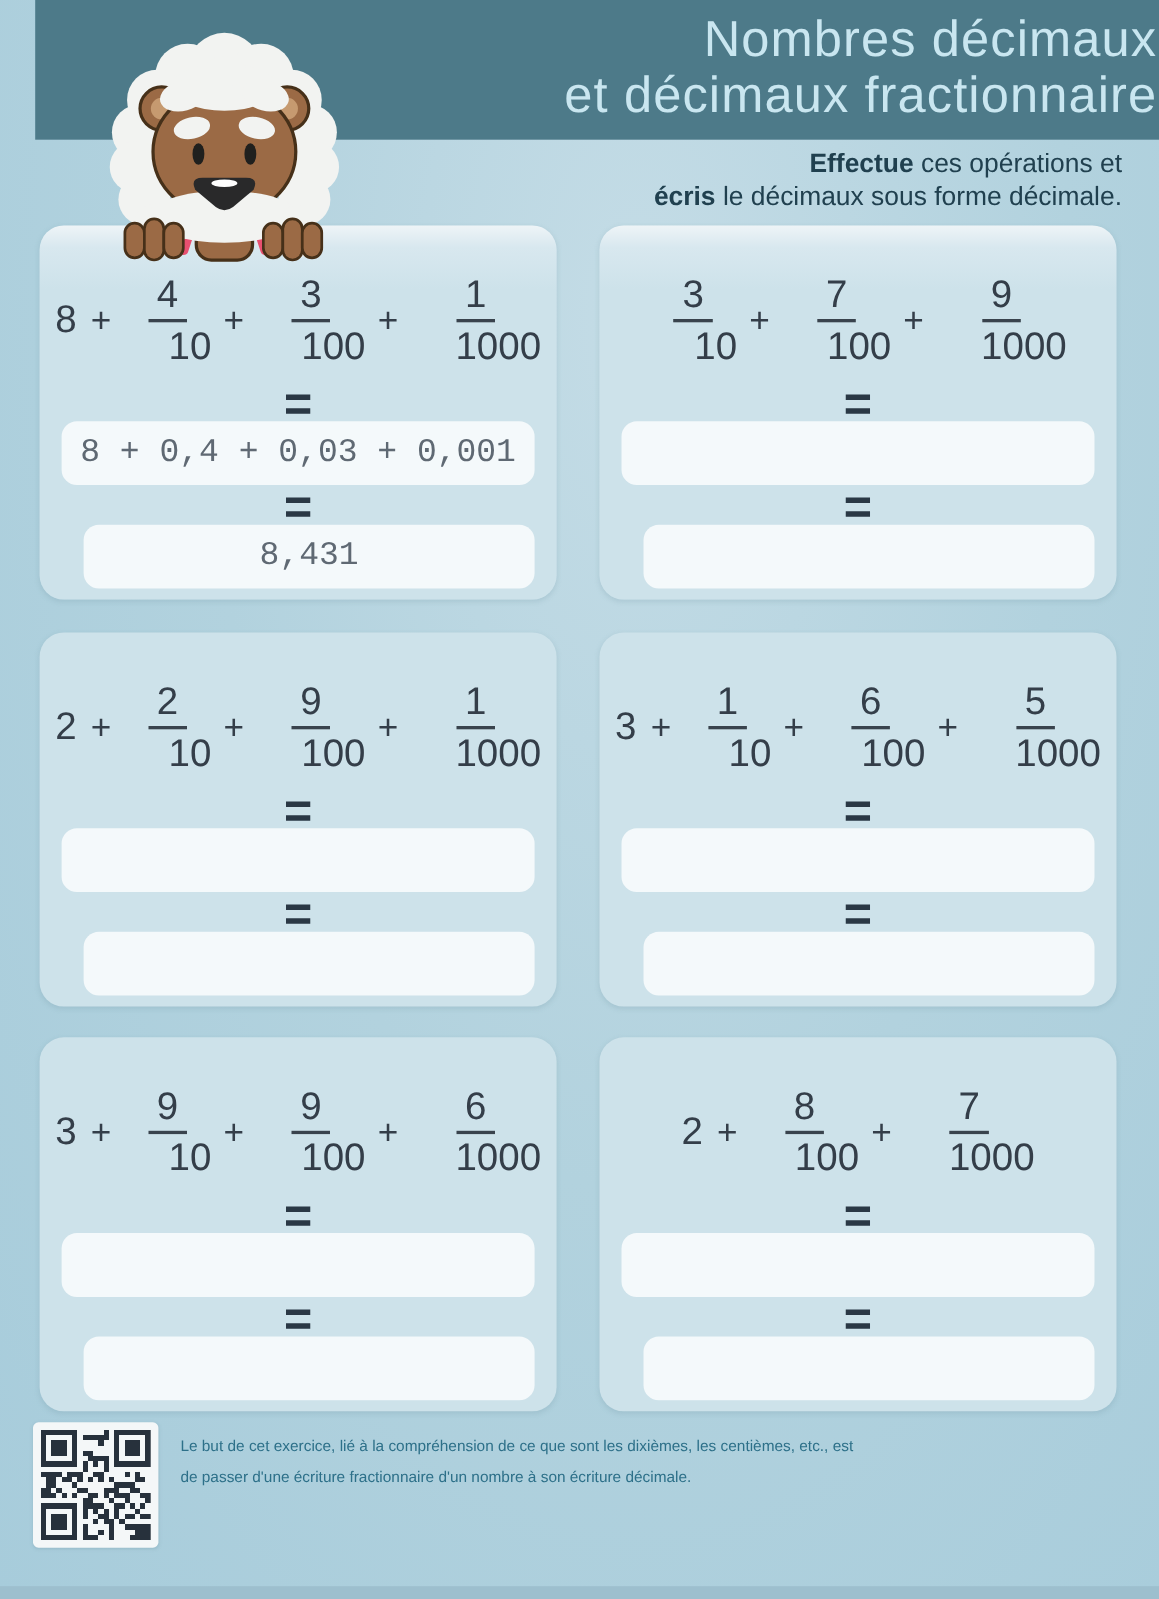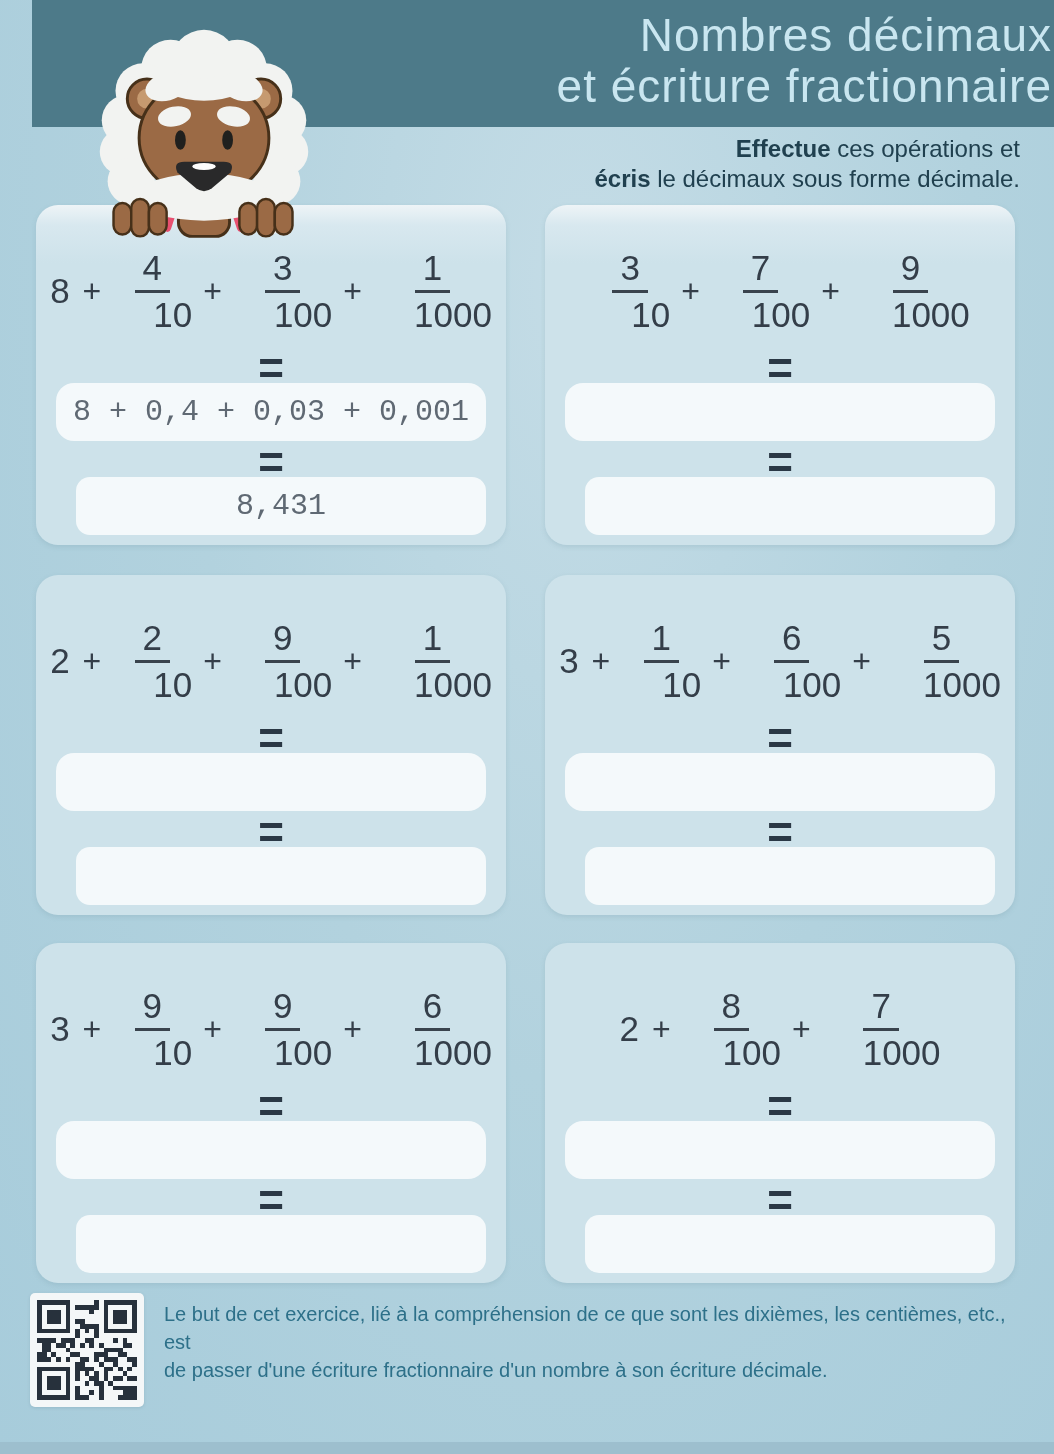--- a/index.html
+++ b/index.html
@@ -24,42 +24,42 @@
   .plus{margin:0 11px;font-size:32px;}
   .frac{display:inline-flex;flex-direction:column;align-items:center;line-height:1.08;}
   .num{padding:0 8px 3px 8px;border-bottom:3px solid #39434d;}
   .den{padding-top:3px;margin-left:41px;}
   .eq{position:absolute;left:0;right:0;text-align:center;font-size:44px;font-weight:900;
       color:#2a3845;transform:scaleY(1.05);}
   .eq1{top:138px;}
   .eq2{top:232px;}
   .slot{position:absolute;left:20px;right:20px;height:58px;border-radius:14px;
         background:rgba(255,255,255,.78);display:flex;align-items:center;justify-content:center;}
-  .slot1{top:178px;border-radius:18px;}
+  .slot1{top:178px;}
   .slot2{top:272px;margin-left:20px;}
   .hand{font-family:"Liberation Mono","DejaVu Sans Mono",monospace;font-size:30px;
         color:#5f6973;white-space:nowrap;}
   
   .mascot{position:absolute;left:86px;top:22px;width:236px;height:236px;z-index:6;}
   
   .qr-wrap{position:absolute;left:30px;top:1293px;width:100px;height:100px;background:#f4f7f8;
            border-radius:5px;padding:7px;box-shadow:0 1px 3px rgba(110,145,160,.3);}
-  .footnote{position:absolute;left:164px;top:1300px;width:870px;font-size:20px;line-height:28px;
+  .footnote{position:absolute;left:164px;top:1300px;width:870px;font-size:14px;line-height:28px;
             color:var(--footer,#2d7089);}
   .bottom-edge{position:absolute;left:0;top:1442px;width:1054px;height:12px;background:#9dbfce;}
 </style>
 </head>
 <body>
 
 <div class="page">
 
   <div class="header">
     <div class="title">
       <div>Nombres décimaux</div>
-      <div>et écriture fractionnaire</div>
+      <div>et décimaux fractionnaire</div>
     </div>
   </div>
 
   <div class="instr">
     <div><b>Effectue</b><span> ces opérations et</span></div>
     <div><b>écris</b><span> le décimaux sous forme décimale.</span></div>
   </div>
 
   <svg class="mascot" viewBox="0 0 240 240">
     <g fill="#f2f3f1">

